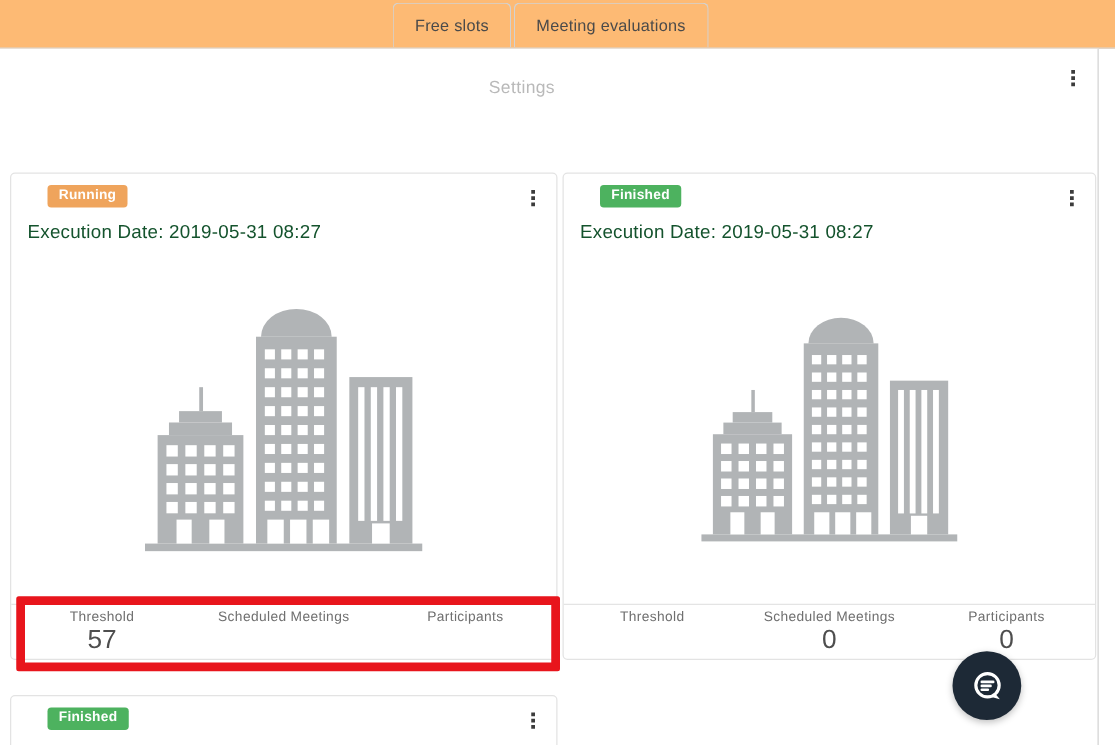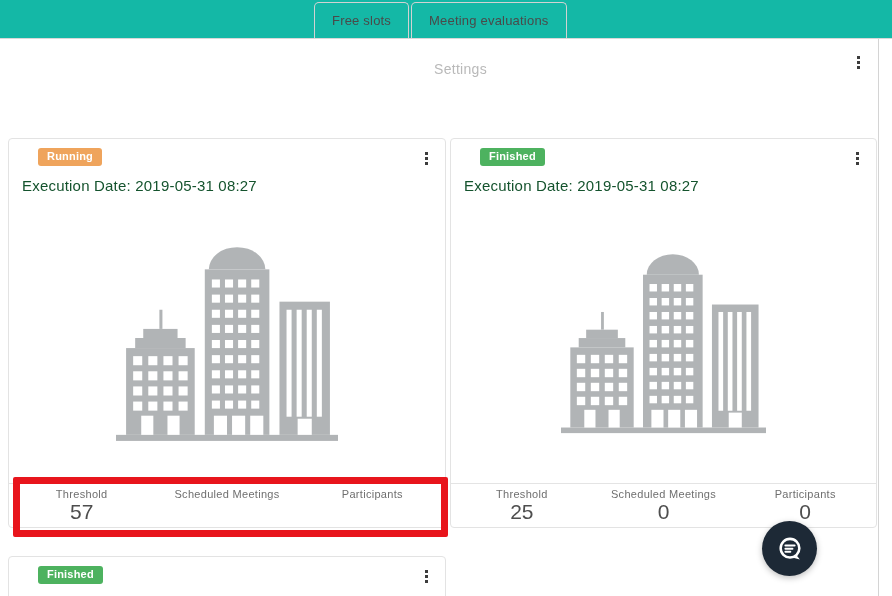--- a/index.html
+++ b/index.html
@@ -1,34 +1,34 @@
 <!DOCTYPE html>
 <html><head>
 <meta charset="utf-8">
 <style>
   * { margin:0; padding:0; box-sizing:border-box; }
   html,body { width:892px; height:596px; overflow:hidden; background:#fff;
     font-family:"Liberation Sans", sans-serif; color:#4f4f4f; position:relative; }
 
   
   .topbar { position:absolute; left:0; top:0; width:892px; height:39px;
-    background:#14b8a6; border-bottom:1px solid #d8d8d8;
+    background:#fdba74; border-bottom:1px solid #d8d8d8;
     display:flex; align-items:stretch; padding-left:314px; }
   .top-tab { margin-top:2px; border:1px solid #d2d2d2; border-bottom:none;
     border-radius:5px 5px 0 0; display:flex; align-items:center;
     padding:0 17px; font-size:13px; color:#4a4a4a; letter-spacing:.2px;
     margin-right:2px; cursor:pointer; }
 
   
   .panel { position:absolute; left:0; top:39px; width:879px; height:557px;
     background:#fff; border-right:1px solid #d4d4d4; overflow:hidden; }
 
   .panel-tabs { position:absolute; top:14px; left:0; right:0;
     display:flex; justify-content:center; }
-  .ptab { width:96px; text-align:right; font-size:14px; padding-top:8px;
+  .ptab { width:96px; text-align:left; font-size:14px; padding-top:8px;
     cursor:pointer; letter-spacing:.3px; }
   .ptab.inactive { color:#b9b9b9; }
   .ptab.active { color:#2e2e2e; }
   .underline { margin-top:9px; height:4px; width:96px; background:#5b6c87; }
 
   .kebab { display:inline-block; cursor:pointer; padding:2px 4px; }
   .kebab i { display:block; width:3px; height:3px; background:#3c3c3c; margin:2px auto; }
   .panel-kebab { position:absolute; top:13px; right:14px; }
 
   
@@ -219,21 +219,20 @@
         <div class="exec-date">Execution Date: 2019-05-31 08:27</div>
       </div>
       <div class="card-body">
         <svg class="city" viewBox="0 0 220 210" width="205" height="196" fill="#b1b4b6">
             <use href="#city"></use>
           </svg>
       </div>
       <div class="card-stats">
         <div class="stat">
           <div class="stat-label">Threshold</div>
-          <div class="stat-value">25</div>
         </div>
         <div class="stat">
           <div class="stat-label">Scheduled Meetings</div>
           <div class="stat-value">0</div>
         </div>
         <div class="stat">
           <div class="stat-label">Participants</div>
           <div class="stat-value">0</div>
         </div>
       </div>

